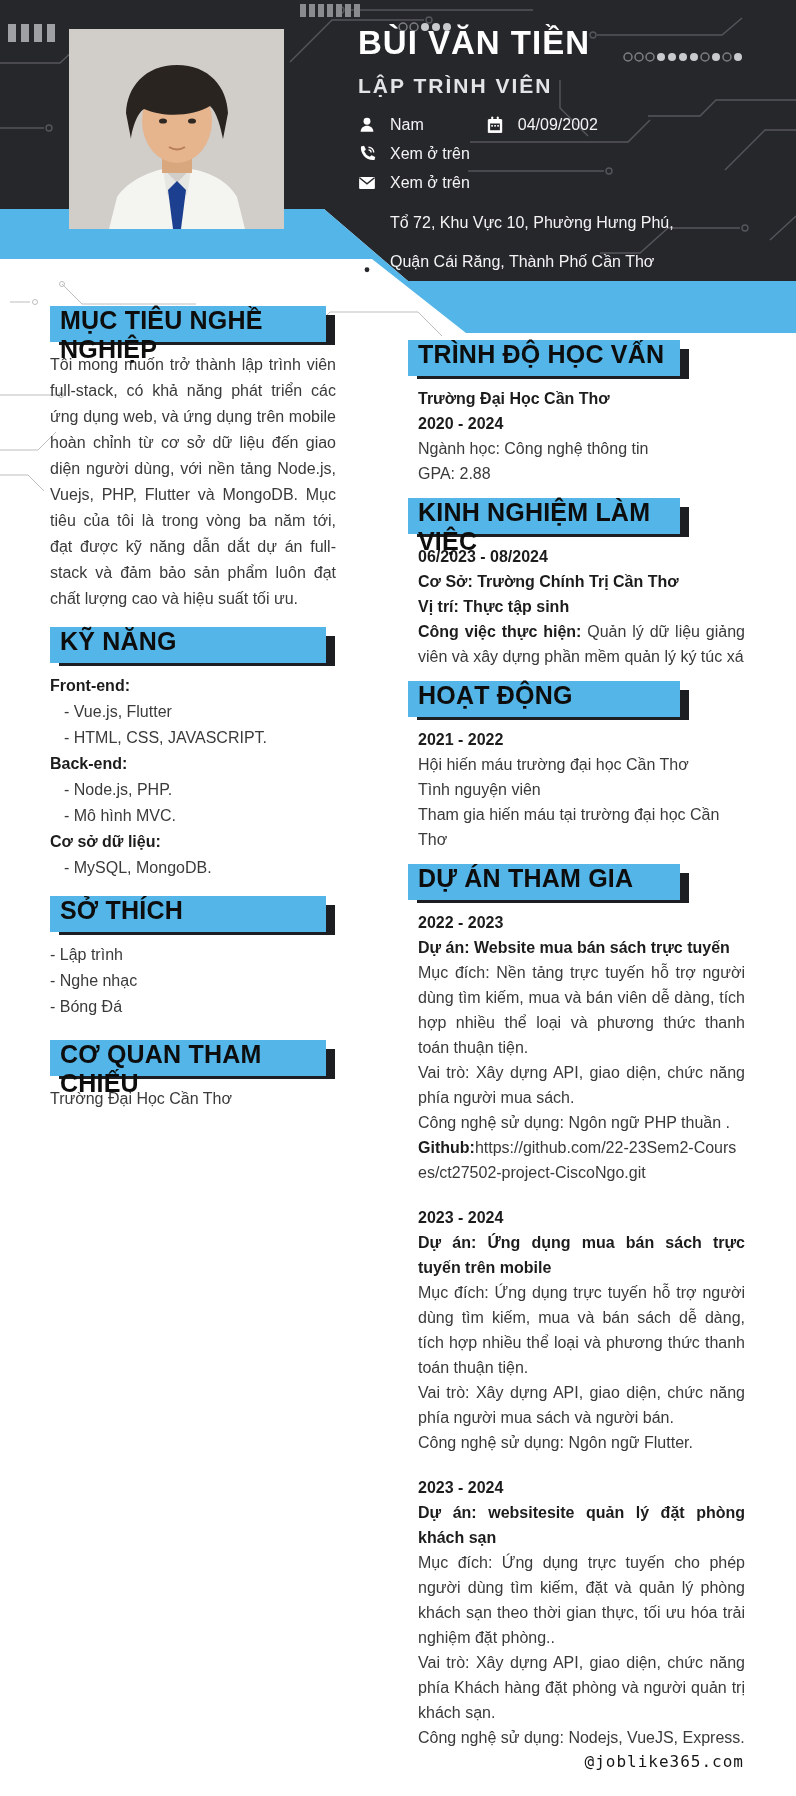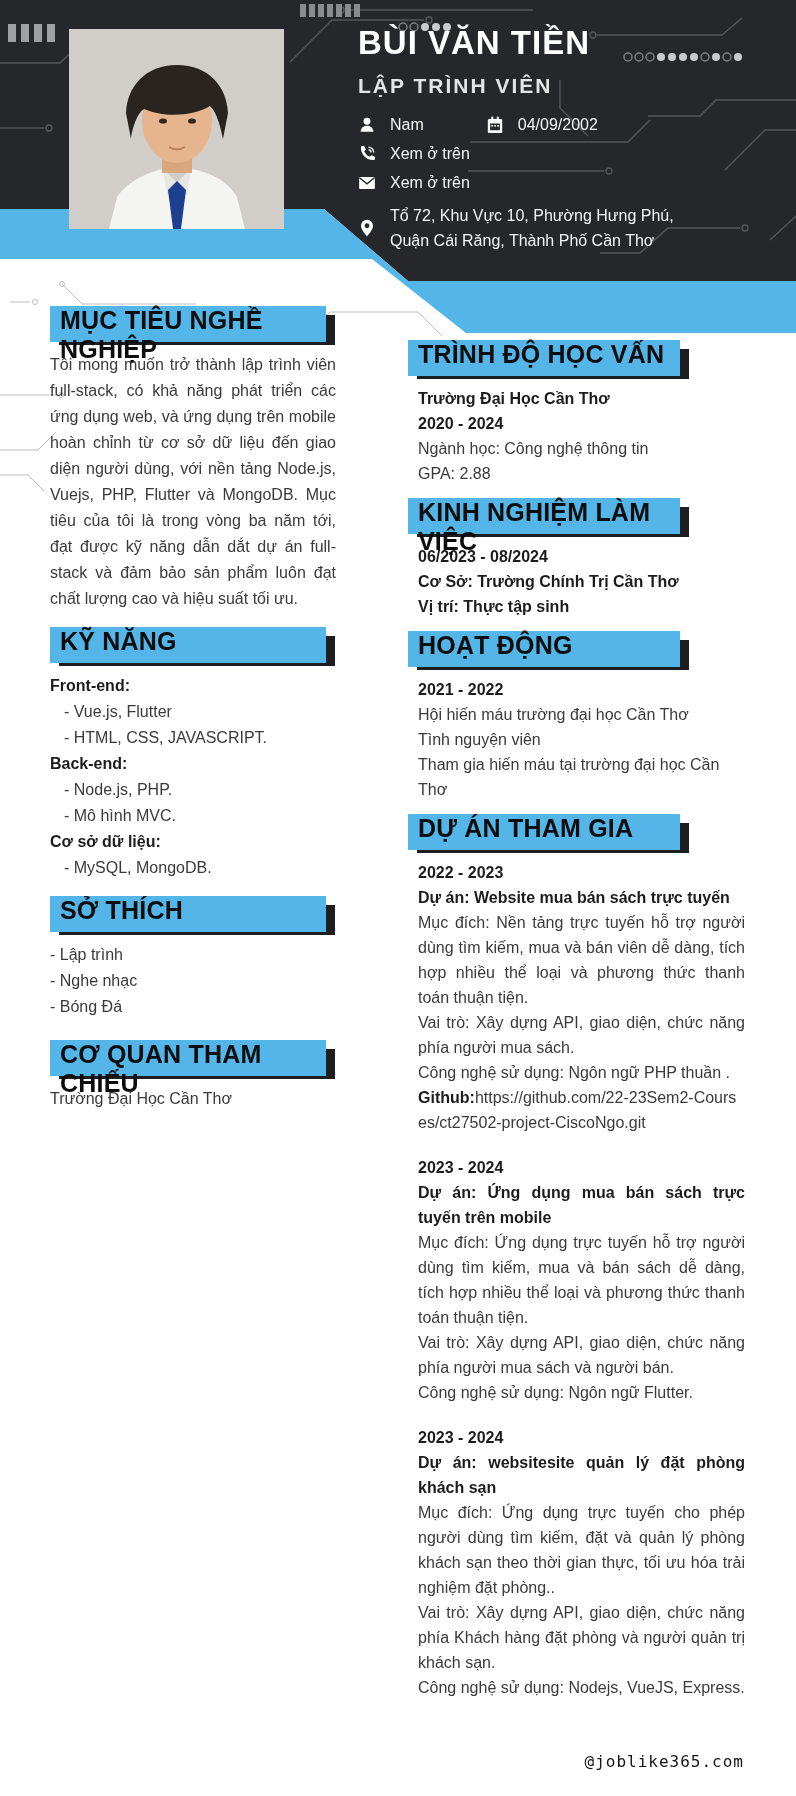--- a/index.html
+++ b/index.html
@@ -16,26 +16,26 @@
     font-family:"Liberation Sans", sans-serif;overflow:hidden;margin:0 auto;
   }
   #decor{position:absolute;left:0;top:0;z-index:0;}
   
   .photo{position:absolute;left:69px;top:29px;width:215px;height:200px;z-index:3;}
   
   .head-txt{position:absolute;left:358px;top:24px;width:420px;z-index:2;color:#fff;}
   .name{font-size:33px;font-weight:700;letter-spacing:1px;color:#ffffff;}
   .role{font-size:21px;letter-spacing:2px;color:#e3e4e6;margin-top:12px;font-weight:700;}
   .contacts{margin-top:18px;}
-  .c-row{display:flex;align-items:center;margin-top:11px;font-size:16px;color:#f4f4f5;}
+  .c-row{display:flex;align-items:flex-end;margin-top:11px;font-size:16px;color:#f4f4f5;}
   .c-row .ic{width:18px;height:18px;flex:0 0 18px;margin-right:14px;margin-top:0px;}
   .c-pair{display:flex;width:100%;}
   .c-sub{display:flex;align-items:center;}
   .c-sub.second{margin-left:62px;}
-  .addr{width:310px;line-height:25px;}
+  .addr{width:310px;line-height:39px;}
   
   .col-left{position:absolute;left:50px;top:306px;width:286px;z-index:2;}
   .col-right{position:absolute;left:408px;top:340px;width:340px;z-index:2;}
   
   .sec-h{position:relative;height:30px;margin-bottom:16px;}
   .sec-h .sh{position:absolute;left:9px;top:9px;width:100%;height:30px;background:var(--shadow);}
   .sec-h .bar{position:absolute;left:0;top:0;width:100%;height:36px;background:var(--blue);
     font-size:25px;font-weight:800;color:#0d0d0d;line-height:29px;padding-left:10px;letter-spacing:.2px;}
   .col-left .sec-h{width:276px;}
   .col-right .sec-h{width:272px;}
@@ -254,20 +254,21 @@
     <div class="t">GPA: 2.88</div>
 
     <div class="gap-s"></div>
     <div class="sec-h">
       <div class="sh"></div>
       <div class="bar">KINH NGHIỆM LÀM VIỆC</div>
     </div>
     <div class="t b">06/2023 - 08/2024</div>
     <div class="t b">Cơ Sở: Trường Chính Trị Cần Thơ</div>
     <div class="t b">Vị trí: Thực tập sinh</div>
+    <div class="t just"><span class="b">Công việc thực hiện:</span><span> Quản lý dữ liệu giảng viên và xây dựng phần mềm quản lý ký túc xá</span></div>
 
     <div class="gap-s"></div>
     <div class="sec-h">
       <div class="sh"></div>
       <div class="bar">HOẠT ĐỘNG</div>
     </div>
     <div class="t b">2021 - 2022</div>
     <div class="t">Hội hiến máu trường đại học Cần Thơ</div>
     <div class="t">Tình nguyện viên</div>
     <div class="t">Tham gia hiến máu tại trường đại học Cần Thơ</div>

